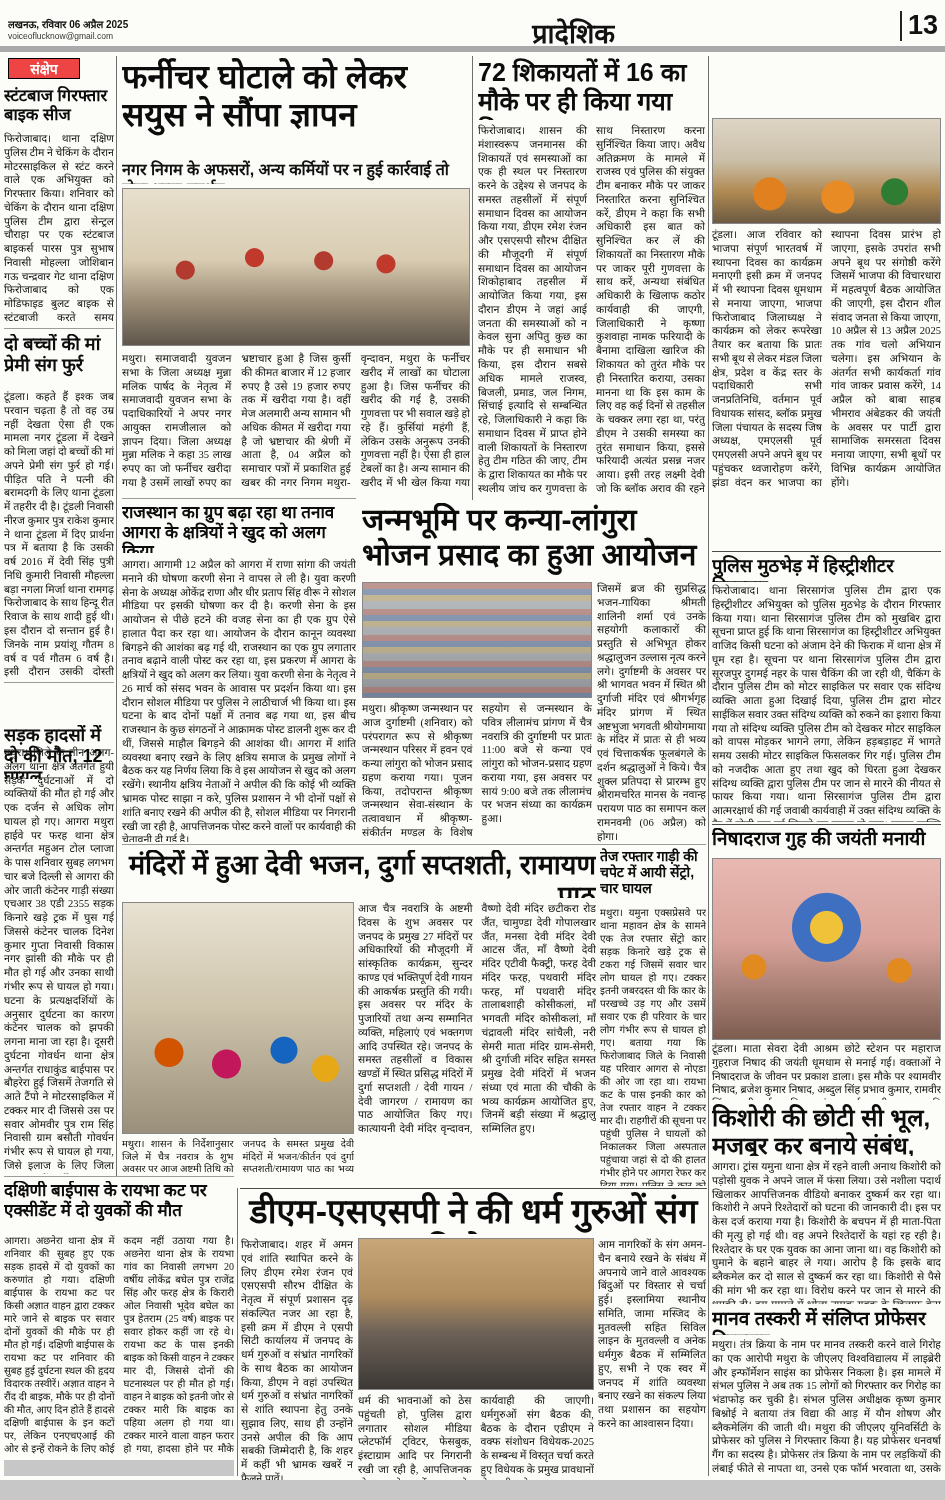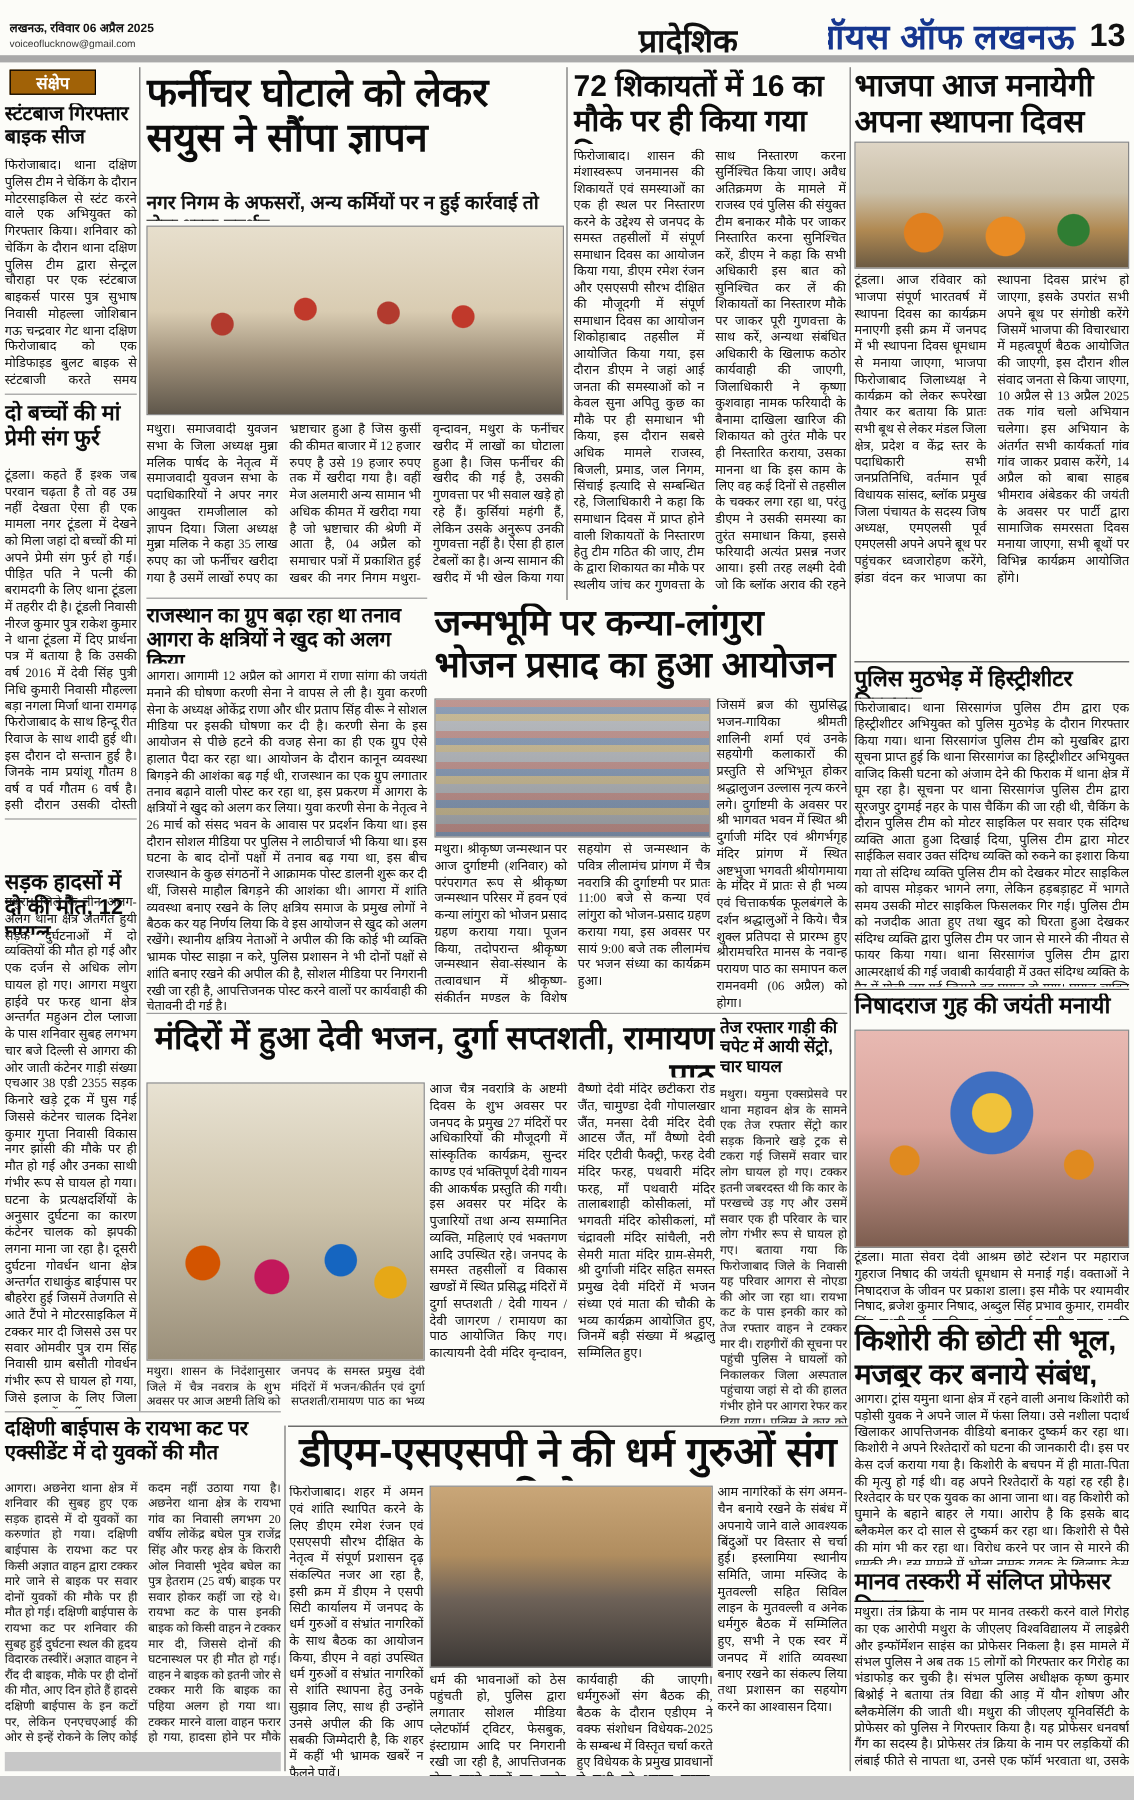--- a/index.html
+++ b/index.html
@@ -23,21 +23,21 @@
   
   .bt{font-size:10.6px;line-height:1.3;text-align:justify;text-justify:inter-word;}
   .bt-sm{font-size:9.8px;line-height:1.28;text-align:justify;}
   .cols2{column-count:2;column-gap:9px;}
   .cols3{column-count:3;column-gap:10px;}
   
   .vline{background:#6f6f6f;width:1px;}
   .hline{background:#4a4a4a;height:1px;}
   .hline-soft{background:#9b9b9b;height:1px;}
   
-  .brief-label{background:#a16207;color:#fff;font-family:"Liberation Sans",sans-serif;
+  .brief-label{background:#ef4444;color:#fff;font-family:"Liberation Sans",sans-serif;
                font-weight:bold;font-size:14px;text-align:center;line-height:21px;border:1px solid #000;}
   
   .photo{border:1px solid #888;}
   .ph-samajwadi{background:
      radial-gradient(circle at 18% 52%, #b23a2e 0 9px, rgba(0,0,0,0) 10px),
      radial-gradient(circle at 38% 44%, #c0392b 0 9px, rgba(0,0,0,0) 10px),
      radial-gradient(circle at 58% 46%, #b23a2e 0 9px, rgba(0,0,0,0) 10px),
      radial-gradient(circle at 76% 48%, #c0392b 0 9px, rgba(0,0,0,0) 10px),
      linear-gradient(180deg,#e7dfcd 0%,#d9ccb2 45%,#9c8d77 72%,#5f574b 100%);}
   .ph-bjp{background:
@@ -67,21 +67,20 @@
 <body>
 
 <div class="page">
 
   <div class="abs" style="left:8px;top:18px;width:150px;">
     <div class="dateline">लखनऊ, रविवार 06 अप्रैल 2025</div>
     <div class="email">voiceoflucknow@gmail.com</div>
   </div>
   <div class="abs section-title" style="left:330px;top:14px;width:285px;text-align:right;">प्रादेशिक</div>
   <div class="abs" style="left:690px;top:10px;width:248px;display:flex;align-items:center;justify-content:flex-end;gap:6px;">
-    <span class="nameplate">वॉयस ऑफ लखनऊ</span>
     <span style="width:2px;height:30px;background:#222;display:inline-block;"></span>
     <span class="pageno">13</span>
   </div>
   <div class="abs mast-rule" style="left:0;top:46px;width:945px;height:6px;"></div>
 
   <div class="abs vline" style="left:116px;top:56px;height:1120px;"></div>
   <div class="abs vline" style="left:472px;top:56px;height:444px;"></div>
   <div class="abs vline" style="left:708px;top:56px;height:1420px;"></div>
   <div class="abs vline" style="left:237px;top:1188px;height:288px;"></div>
 
@@ -96,21 +95,20 @@
   <div class="abs bt" style="left:4px;top:746px;width:110px;height:428px;">मथुरा। जिले के तीन अलग-अलग थाना क्षेत्र अंतर्गत हुयी सड़क दुर्घटनाओं में दो व्यक्तियों की मौत हो गई और एक दर्जन से अधिक लोग घायल हो गए। आगरा मथुरा हाईवे पर फरह थाना क्षेत्र अन्तर्गत महुअन टोल प्लाजा के पास शनिवार सुबह लगभग चार बजे दिल्ली से आगरा की ओर जाती कंटेनर गाड़ी संख्या एचआर 38 एडी 2355 सड़क किनारे खड़े ट्रक में घुस गई जिससे कंटेनर चालक दिनेश कुमार गुप्ता निवासी विकास नगर झांसी की मौके पर ही मौत हो गई और उनका साथी गंभीर रूप से घायल हो गया। घटना के प्रत्यक्षदर्शियों के अनुसार दुर्घटना का कारण कंटेनर चालक को झपकी लगना माना जा रहा है। दूसरी दुर्घटना गोवर्धन थाना क्षेत्र अन्तर्गत राधाकुंड बाईपास पर बौहरेरा हुई जिसमें तेजगति से आते टैंपो ने मोटरसाइकिल में टक्कर मार दी जिससे उस पर सवार ओमवीर पुत्र राम सिंह निवासी ग्राम बसौती गोवर्धन गंभीर रूप से घायल हो गया, जिसे इलाज के लिए जिला अस्पताल में भर्ती कराया गया है। तीसरी दुर्घटना में यात्रियों से भरी बस अनियंत्रित होकर पलट गई जिसमें एक दर्जन से अधिक यात्री घायल हो गए, सभी घायलों को उपचार हेतु अस्पताल पहुंचाया गया, पुलिस ने सभी मामलों में कार्यवाही शुरू कर दी है।</div>
 
   <div class="abs hl hl-xl" style="left:122px;top:58px;width:348px;height:98px;">फर्नीचर घोटाले को लेकर सयुस ने सौंपा ज्ञापन</div>
   <div class="abs sub" style="left:122px;top:160px;width:348px;height:24px;">नगर निगम के अफसरों, अन्य कर्मियों पर न हुई कार्रवाई तो होगा धरना-प्रदर्शन</div>
   <div class="abs photo ph-samajwadi" style="left:122px;top:188px;width:348px;height:158px;"></div>
   <div class="abs bt cols3" style="left:122px;top:352px;width:348px;height:146px;">मथुरा। समाजवादी युवजन सभा के जिला अध्यक्ष मुन्ना मलिक पार्षद के नेतृत्व में समाजवादी युवजन सभा के पदाधिकारियों ने अपर नगर आयुक्त रामजीलाल को ज्ञापन दिया। जिला अध्यक्ष मुन्ना मलिक ने कहा 35 लाख रुपए का जो फर्नीचर खरीदा गया है उसमें लाखों रुपए का भ्रष्टाचार हुआ है जिस कुर्सी की कीमत बाजार में 12 हजार रुपए है उसे 19 हजार रुपए तक में खरीदा गया है। वहीं मेज अलमारी अन्य सामान भी अधिक कीमत में खरीदा गया है जो भ्रष्टाचार की श्रेणी में आता है, 04 अप्रैल को समाचार पत्रों में प्रकाशित हुई खबर की नगर निगम मथुरा-वृन्दावन, मथुरा के फर्नीचर खरीद में लाखों का घोटाला हुआ है। जिस फर्नीचर की खरीद की गई है, उसकी गुणवत्ता पर भी सवाल खड़े हो रहे हैं। कुर्सियां महंगी हैं, लेकिन उसके अनुरूप उनकी गुणवत्ता नहीं है। ऐसा ही हाल टेबलों का है। अन्य सामान की खरीद में भी खेल किया गया है। उपरोक्त प्रकरण की निष्पक्ष जांच कराने की कृपा करें तथा दोषी कर्मचारियों, अधिकारियों व बाबू, कंप्यूटर आपरेटर और जो भी दोषी हों उन सभी के विरुद्ध कानूनी कार्यवाही करने की कृपा करें, अगर नगर निगम द्वारा कोई कार्यवाही नहीं की जाती है तो सयुस धरना प्रदर्शन करने पर मजबूर होगी। ज्ञापन देने वालों में मुख्यरूप से समाजवादी लोहिया वाहिनी के जिला अध्यक्ष पवन चैधरी, जिला महासचिव साबिर उस्मानी, रवि दिवाकर, सिम्मी बेगम, साहिल मलिक, आदिल मलिक, शाहरुख उस्मानी, हरदीप चैधरी, शोएब कुरैशी, यूसुफ खान आदि उपस्थित थे।</div>
 
   <div class="abs hl hl-lg" style="left:478px;top:58px;width:227px;height:62px;">72 शिकायतों में 16 का मौके पर ही किया गया निस्तारण</div>
   <div class="abs bt cols2" style="left:478px;top:124px;width:227px;height:374px;">फिरोजाबाद। शासन की मंशास्वरूप जनमानस की शिकायतें एवं समस्याओं का एक ही स्थल पर निस्तारण करने के उद्देश्य से जनपद के समस्त तहसीलों में संपूर्ण समाधान दिवस का आयोजन किया गया, डीएम रमेश रंजन और एसएसपी सौरभ दीक्षित की मौजूदगी में संपूर्ण समाधान दिवस का आयोजन शिकोहाबाद तहसील में आयोजित किया गया, इस दौरान डीएम ने जहां आई जनता की समस्याओं को न केवल सुना अपितु कुछ का मौके पर ही समाधान भी किया, इस दौरान सबसे अधिक मामले राजस्व, बिजली, प्रमाड, जल निगम, सिंचाई इत्यादि से सम्बन्धित रहे, जिलाधिकारी ने कहा कि समाधान दिवस में प्राप्त होने वाली शिकायतों के निस्तारण हेतु टीम गठित की जाए, टीम के द्वारा शिकायत का मौके पर स्थलीय जांच कर गुणवत्ता के साथ निस्तारण करना सुर्निश्चित किया जाए। अवैध अतिक्रमण के मामले में राजस्व एवं पुलिस की संयुक्त टीम बनाकर मौके पर जाकर निस्तारित करना सुनिश्चित करें, डीएम ने कहा कि सभी अधिकारी इस बात को सुनिश्चित कर लें की शिकायतों का निस्तारण मौके पर जाकर पूरी गुणवत्ता के साथ करें, अन्यथा संबंधित अधिकारी के खिलाफ कठोर कार्यवाही की जाएगी, जिलाधिकारी ने कृष्णा कुशवाहा नामक फरियादी के बैनामा दाखिला खारिज की शिकायत को तुरंत मौके पर ही निस्तारित कराया, उसका मानना था कि इस काम के लिए वह कई दिनों से तहसील के चक्कर लगा रहा था, परंतु डीएम ने उसकी समस्या का तुरंत समाधान किया, इससे फरियादी अत्यंत प्रसन्न नजर आया। इसी तरह लक्ष्मी देवी जो कि ब्लॉक अराव की रहने वाली थी के द्वारा की गई शिकायत का भी निस्तारण किया गया, इस मौके पर 72 शिकायतों में से 16 का निस्तारण मौके पर ही किया गया, इस मौके पर एसडीएम, सीओ सहित समस्त तहसील स्तरीय एवं जनपद स्तरीय अधिकारी आदि उपस्थित रहे, जिलाधिकारी ने समस्त अधिकारियों को गुणवत्तापूर्ण निस्तारण के निर्देश दिए।</div>
 
-  <div class="abs hl" style="left:712px;top:56px;width:229px;height:60px;font-size:26px;">भाजपा आज मनायेगी अपना स्थापना दिवस</div>
   <div class="abs photo ph-bjp" style="left:712px;top:118px;width:229px;height:106px;"></div>
   <div class="abs bt cols2" style="left:712px;top:228px;width:229px;height:320px;">टूंडला। आज रविवार को भाजपा संपूर्ण भारतवर्ष में स्थापना दिवस का कार्यक्रम मनाएगी इसी क्रम में जनपद में भी स्थापना दिवस धूमधाम से मनाया जाएगा, भाजपा फिरोजाबाद जिलाध्यक्ष ने कार्यक्रम को लेकर रूपरेखा तैयार कर बताया कि प्रातः सभी बूथ से लेकर मंडल जिला क्षेत्र, प्रदेश व केंद्र स्तर के पदाधिकारी सभी जनप्रतिनिधि, वर्तमान पूर्व विधायक सांसद, ब्लॉक प्रमुख जिला पंचायत के सदस्य जिष अध्यक्ष, एमएलसी पूर्व एमएलसी अपने अपने बूथ पर पहुंचकर ध्वजारोहण करेंगे, झंडा वंदन कर भाजपा का स्थापना दिवस प्रारंभ हो जाएगा, इसके उपरांत सभी अपने बूथ पर संगोष्ठी करेंगे जिसमें भाजपा की विचारधारा में महत्वपूर्ण बैठक आयोजित की जाएगी, इस दौरान शील संवाद जनता से किया जाएगा, 10 अप्रैल से 13 अप्रैल 2025 तक गांव चलो अभियान चलेगा। इस अभियान के अंतर्गत सभी कार्यकर्ता गांव गांव जाकर प्रवास करेंगे, 14 अप्रैल को बाबा साहब भीमराव अंबेडकर की जयंती के अवसर पर पार्टी द्वारा सामाजिक समरसता दिवस मनाया जाएगा, सभी बूथों पर विभिन्न कार्यक्रम आयोजित होंगे।</div>
 
   <div class="abs hline" style="left:712px;top:551px;width:229px;"></div>
   <div class="abs hl" style="left:712px;top:555px;width:229px;height:27px;font-size:18.5px;">पुलिस मुठभेड़ में हिस्ट्रीशीटर गिरफ्तार</div>
   <div class="abs bt" style="left:712px;top:584px;width:229px;height:238px;">फिरोजाबाद। थाना सिरसागंज पुलिस टीम द्वारा एक हिस्ट्रीशीटर अभियुक्त को पुलिस मुठभेड़ के दौरान गिरफ्तार किया गया। थाना सिरसागंज पुलिस टीम को मुखबिर द्वारा सूचना प्राप्त हुई कि थाना सिरसागंज का हिस्ट्रीशीटर अभियुक्त वाजिद किसी घटना को अंजाम देने की फिराक में थाना क्षेत्र में घूम रहा है। सूचना पर थाना सिरसागंज पुलिस टीम द्वारा सूरजपुर दुगमई नहर के पास चैकिंग की जा रही थी, चैकिंग के दौरान पुलिस टीम को मोटर साइकिल पर सवार एक संदिग्ध व्यक्ति आता हुआ दिखाई दिया, पुलिस टीम द्वारा मोटर साईकिल सवार उक्त संदिग्ध व्यक्ति को रुकने का इशारा किया गया तो संदिग्ध व्यक्ति पुलिस टीम को देखकर मोटर साइकिल को वापस मोड़कर भागने लगा, लेकिन हड़बड़ाहट में भागते समय उसकी मोटर साइकिल फिसलकर गिर गई। पुलिस टीम को नजदीक आता हुए तथा खुद को घिरता हुआ देखकर संदिग्ध व्यक्ति द्वारा पुलिस टीम पर जान से मारने की नीयत से फायर किया गया। थाना सिरसागंज पुलिस टीम द्वारा आत्मरक्षार्थ की गई जवाबी कार्यवाही में उक्त संदिग्ध व्यक्ति के पैर में गोली लग गई जिससे वह घायल हो गया। घायल व्यक्ति की पहचान हिस्ट्रीशीटर अभियुक्त वाजिद पुत्र यूनिस खान के रुप में हुई है। अभियुक्त वाजिद के कब्जे से एक चोरी की मोटरसाइकिल एक अवैध तमंचा एक जिंदा कारतूस एवं दो खोखा कारतूस बरामद हुए। गिरफ्तार अभियुक्त के विरुद्ध गैंगस्टर, चोरी लूट, डकैती मारपीट जानलेवा हमला एवं अवैध असलाहा सम्बन्धी गम्भीर धाराओं में करीब 02 दर्जन अभियोग जनपद फिरोजाबाद व जनपद इटावा के विभिन्न थानों में पंजीकृत हैं। पुलिस ने घायल अभियुक्त को पुलिस अभिरक्षा में उपचार हेतु अस्पताल में भर्ती करा अन्य आवश्यक विधिक कार्यवाही की है।</div>
 
   <div class="abs hline" style="left:712px;top:824px;width:229px;"></div>
   <div class="abs hl" style="left:712px;top:828px;width:229px;height:28px;font-size:19px;">निषादराज गुह की जयंती मनायी</div>
   <div class="abs photo ph-statue" style="left:712px;top:858px;width:229px;height:182px;"></div>

